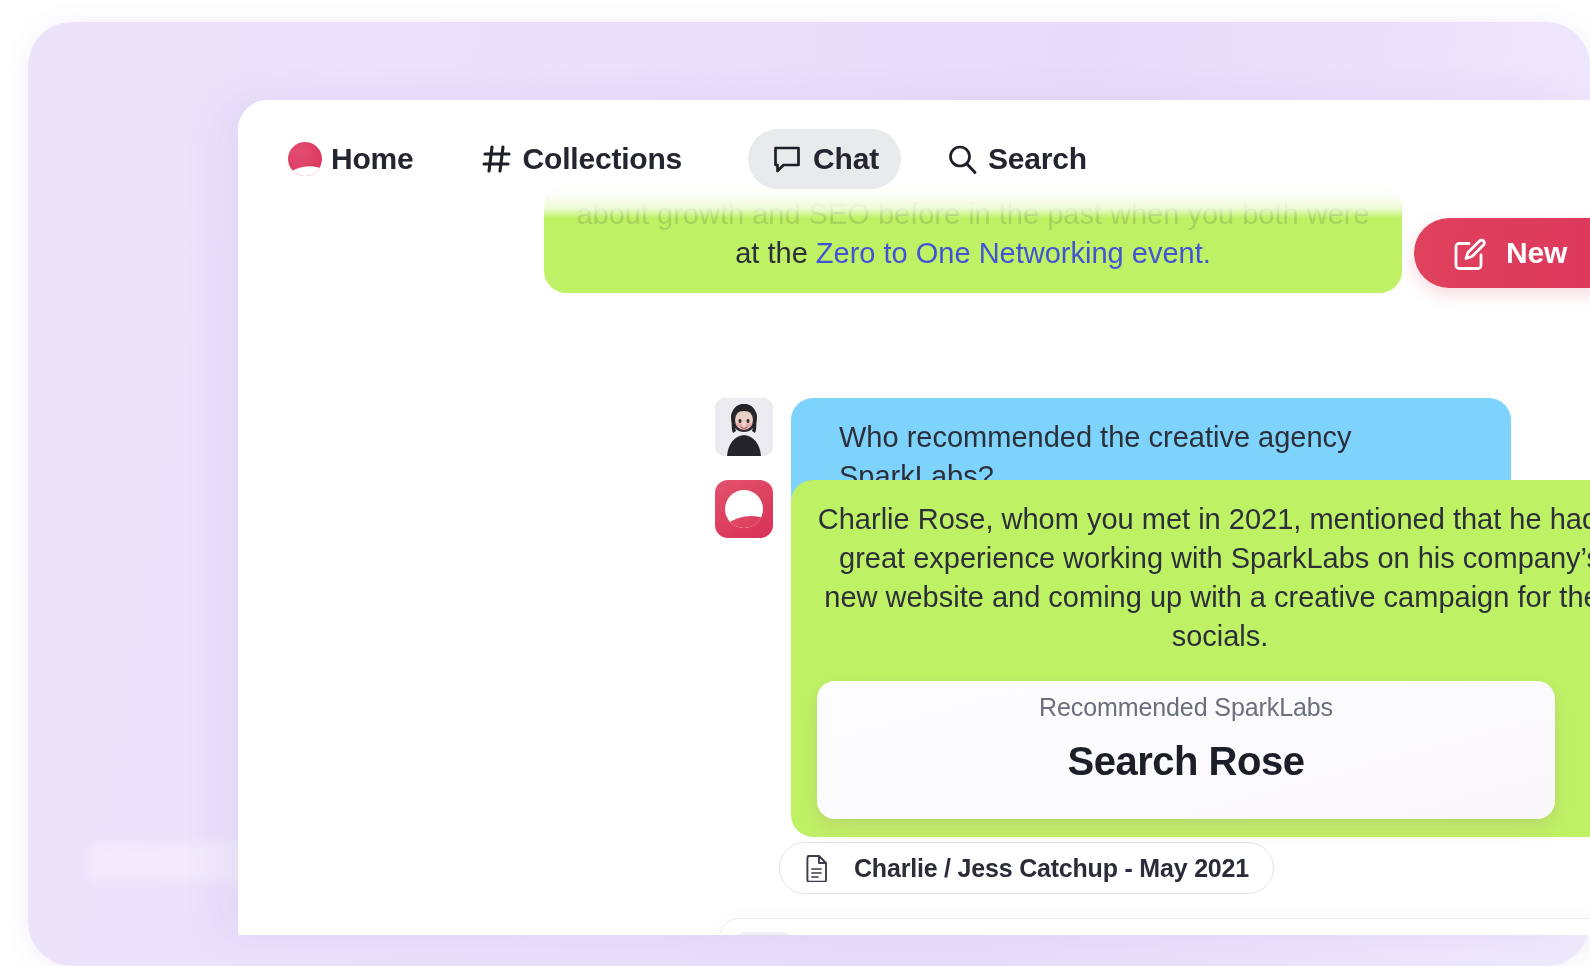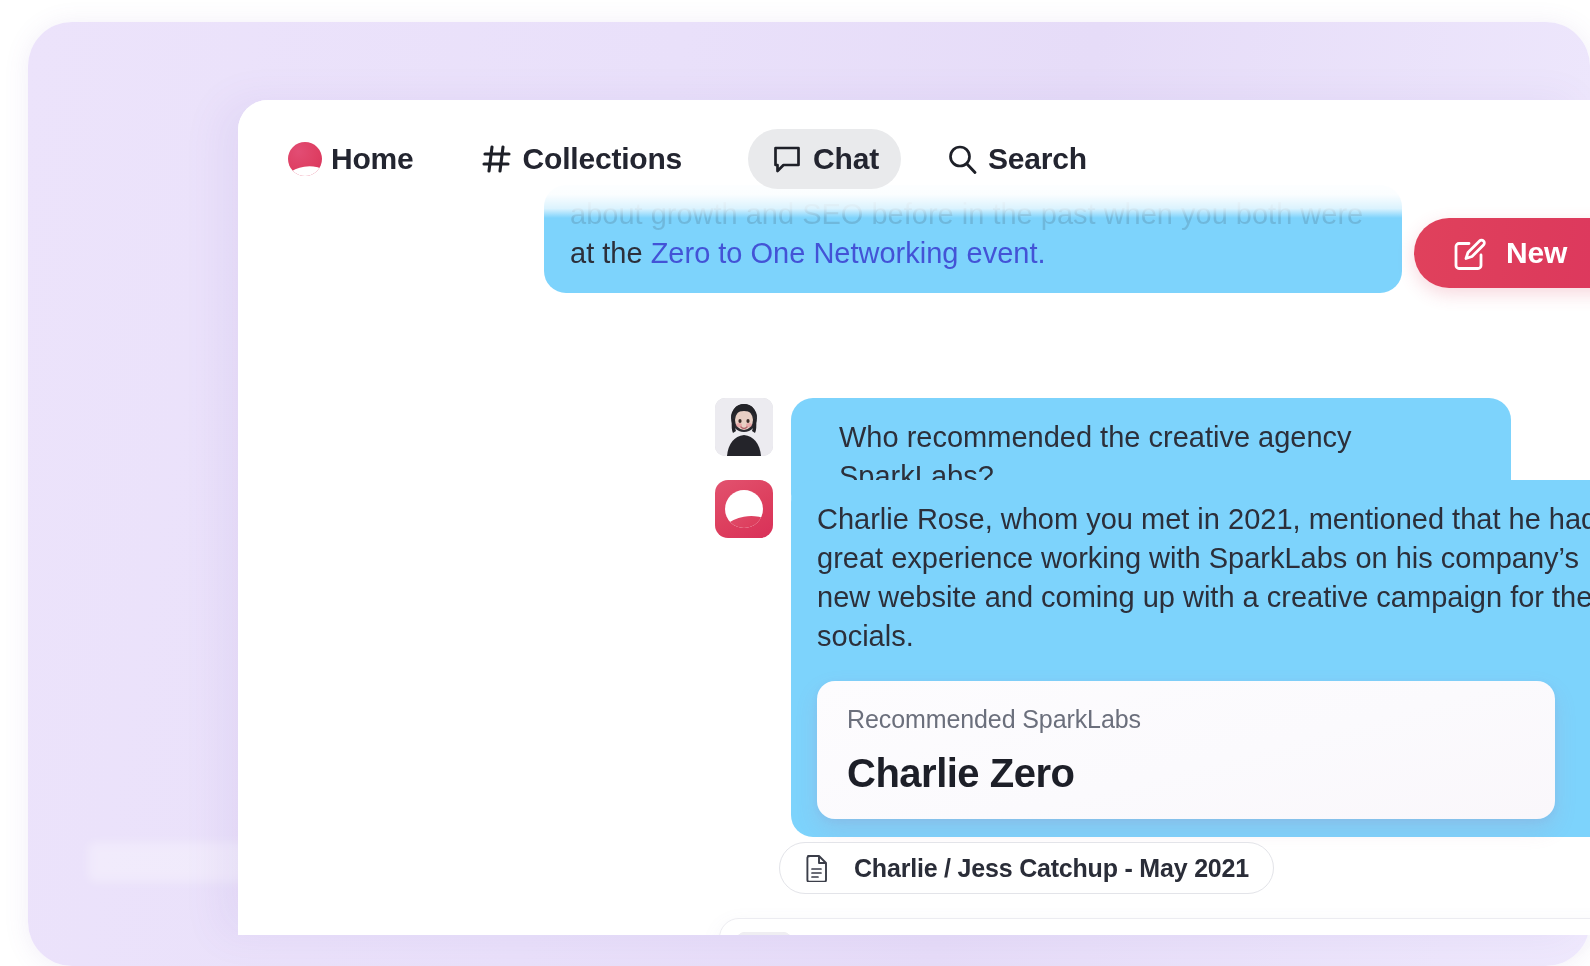--- a/index.html
+++ b/index.html
@@ -178,21 +178,22 @@
     border-radius: 22px;
     padding: 20px 26px;
     font-size: 29px;
     line-height: 1.34;
     color: #2c2f3a;
     box-sizing: border-box;
     font-family: "Liberation Sans", sans-serif;
     font-weight: 400;
   }
   .bubble.ai {
-    background: #7dd3fc;
+    background: #bef264;
+    text-align: center;
   }
   .bubble.user {
     background: #7dd3fc;
     padding-left: 48px;
   }
   .bubble .lnk {
     color: #4353d6;
   }
 
   
@@ -267,21 +268,21 @@
 
   
   #reccard {
     margin-top: 26px;
     width: 738px;
     height: 138px;
     border-radius: 18px;
     background: linear-gradient(165deg, #fdfcfe 0%, #fbfafd 55%, #faf7fb 100%);
     box-shadow: 0 10px 22px rgba(200, 120, 150, 0.16),
                 0 2px 6px rgba(120, 90, 180, 0.07);
-    padding: 22px 30px;
+    padding: 10px 30px;
     box-sizing: border-box;
     cursor: pointer;
   }
   #rec-label {
     font-size: 25px;
     color: #6b6f7c;
     font-weight: 400;
     letter-spacing: -0.1px;
   }
   #rec-name {
@@ -403,21 +404,21 @@
 
       <div class="msgrow" id="msg-ai">
         <div class="ai-badge">
           <div class="inner"></div>
         </div>
         <div class="bubble ai">
           <div>Charlie Rose, whom you met in 2021, mentioned that he had a great experience working with SparkLabs on his company’s new website and coming up with a creative campaign for their socials.</div>
 
           <div id="reccard">
             <div id="rec-label">Recommended SparkLabs</div>
-            <div id="rec-name">Charlie Zero</div>
+            <div id="rec-name">Search Rose</div>
           </div>
         </div>
       </div>
 
     </div>
 
     <div id="sourcechip">
       <svg width="26" height="28" viewBox="0 0 26 28">
         <path d="M4 2 h11 l7 7 v17 a1.6 1.6 0 0 1 -1.6 1.6 h-15.4 a1.6 1.6 0 0 1 -1.6 -1.6 v-22 a1.6 1.6 0 0 1 1.6 -1.6z" fill="none" stroke="#3b3e49" stroke-width="1.9" stroke-linejoin="round"></path>
         <path d="M15 2 v7 h7" fill="none" stroke="#3b3e49" stroke-width="1.9" stroke-linejoin="round"></path>

